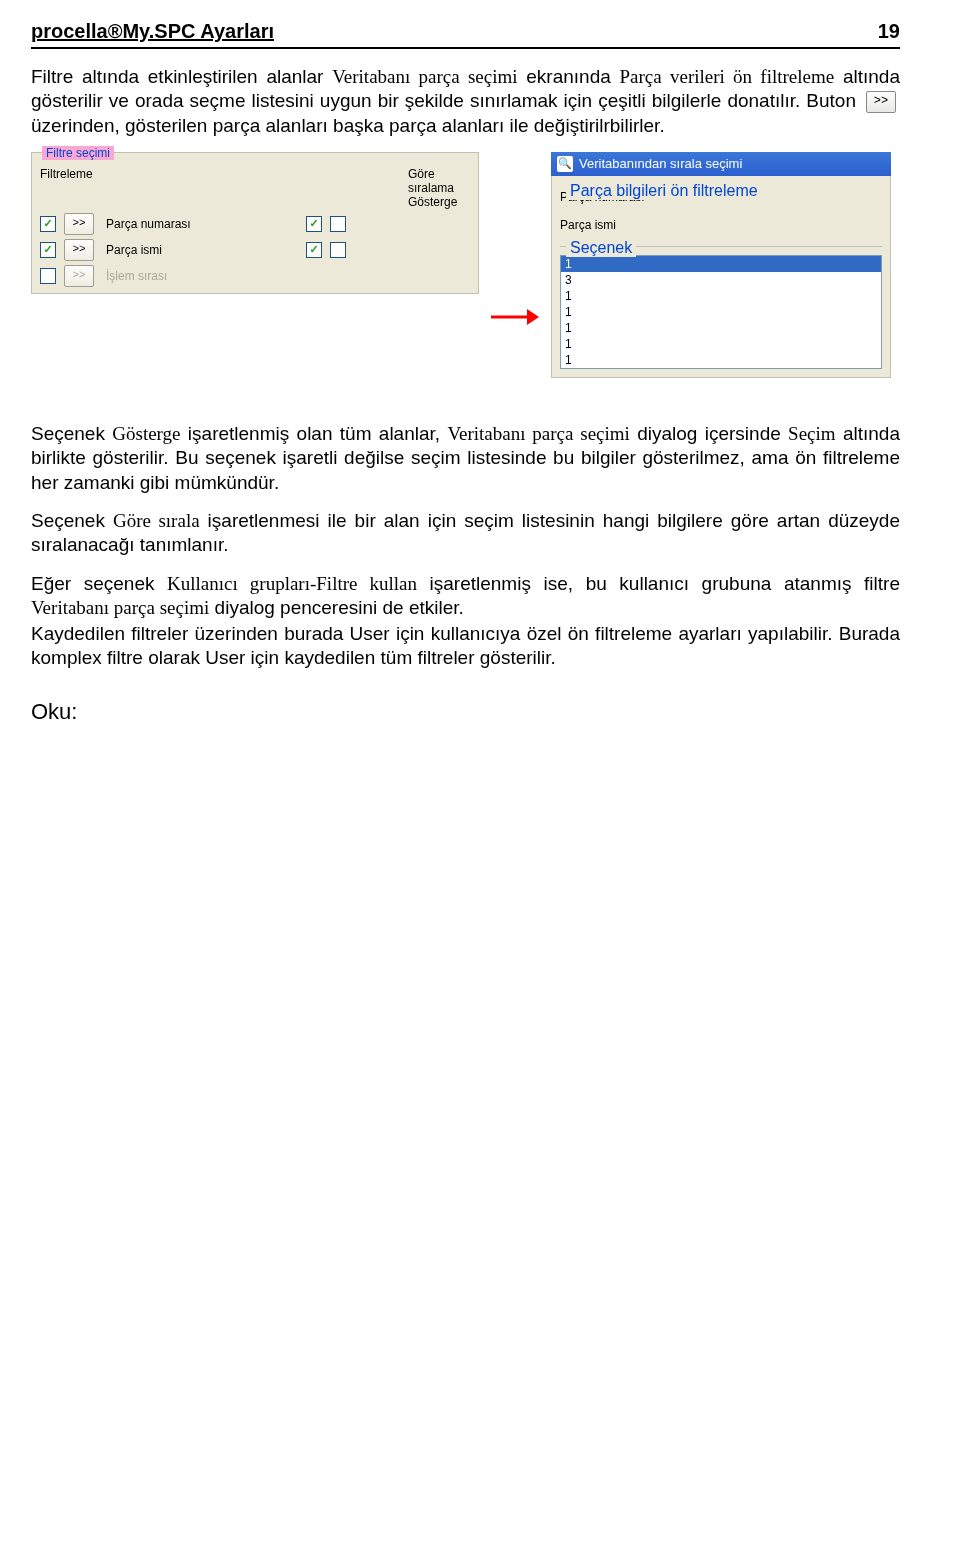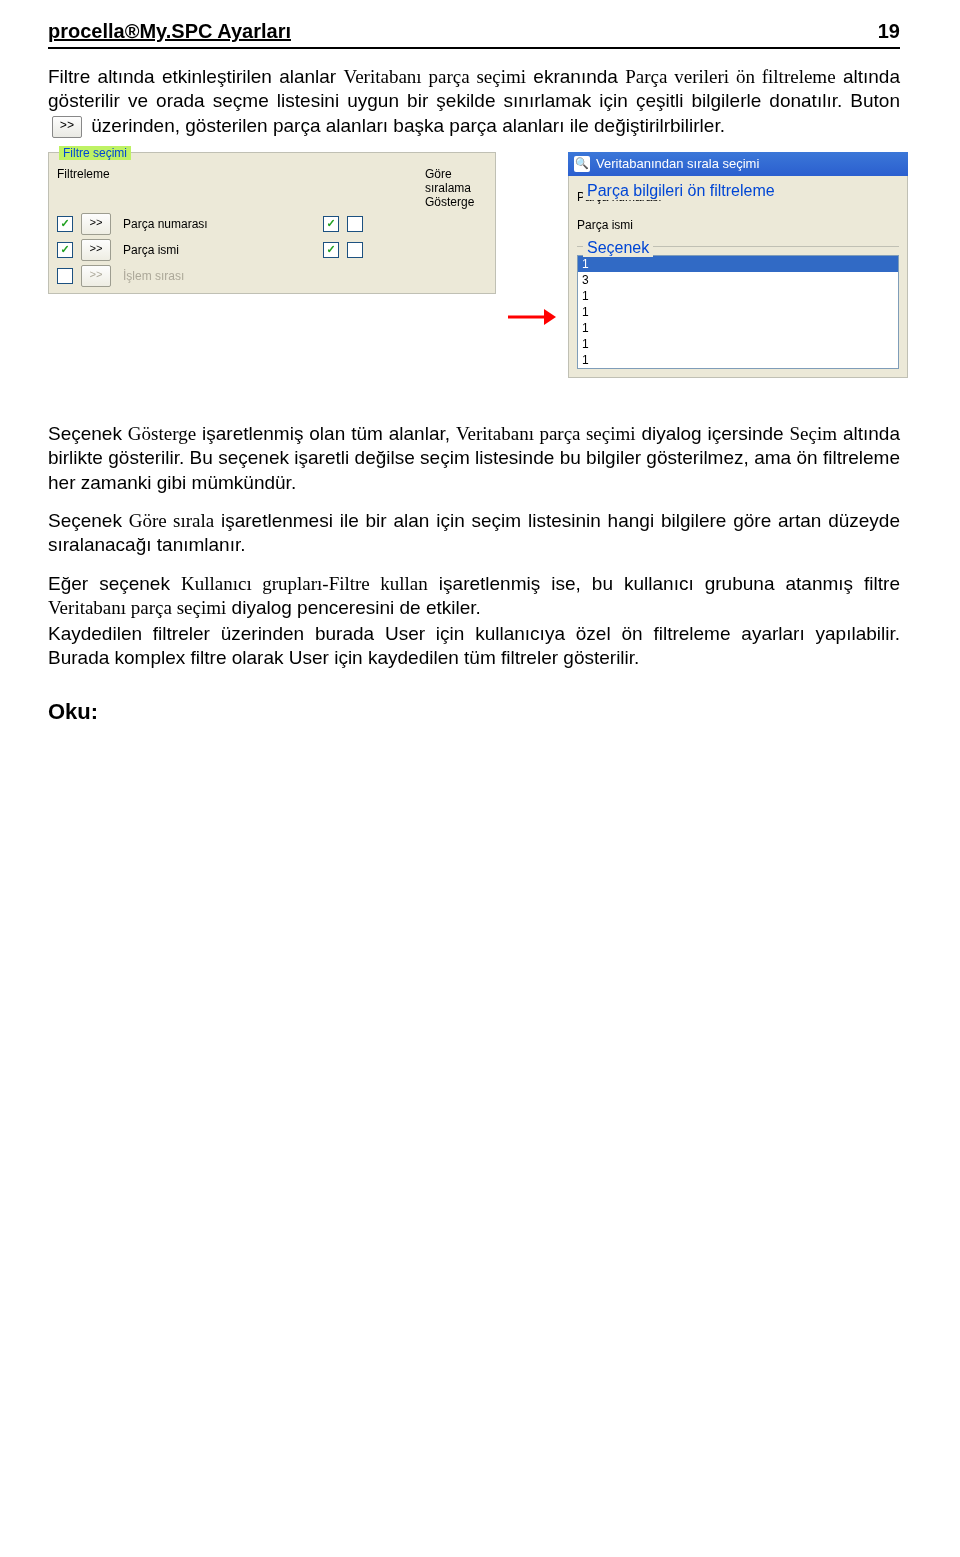--- a/index.html
+++ b/index.html
@@ -5,21 +5,21 @@
   body {
     margin: 0;
     padding: 0;
     background: #ffffff;
     font-family: Arial, Helvetica, sans-serif;
     font-size: 19px;
     color: #000;
     width: 960px;
   }
   .page {
-    padding: 20px 60px 40px 48px;
+    padding: 20px 60px 40px 31px;
   }
   .header-row {
     display: flex;
     justify-content: space-between;
     font-weight: bold;
     font-size: 20px;
     margin-bottom: 4px;
   }
   .header-row .title { text-decoration: underline; }
   .hr { height: 2px; background: #000; margin: 2px 0 16px 0; }
@@ -55,21 +55,21 @@
     border: 1px solid #c0c0b4;
     padding: 8px 8px 4px 8px;
     font-family: Tahoma, Arial, sans-serif;
     font-size: 12px;
     color: #000;
     position: relative;
   }
   .group-title {
     position: absolute;
     top: 0; left: 10px;
-    background: #bef264;
+    background: #f9a8d4;
     padding: 0 4px;
     color: #0046d5;
     font-size: 12px;
     transform: translateY(-50%);
     text-align: right;
   }
   .panel-left .colhead {
     display: flex;
     color: #000;
     font-size: 12px;
@@ -169,21 +169,21 @@
   .listbox {
     background: #fff;
     border: 1px solid #7f9db9;
     width: 100%;
     box-sizing: border-box;
     font-size: 12px;
   }
   .listbox .item { padding: 1px 4px; }
   .listbox .item.selected { background: #316ac5; color: #fff; }
 
-  .bottom-heading { font-weight: bold; font-size: 22px; margin-top: 28px; }
+  .bottom-heading { font-weight: normal; font-size: 22px; margin-top: 28px; }
 </style>
 </head>
 <body>
 
 <div class="page">
 
   <div class="header-row">
     <span class="title">procella®My.SPC Ayarları</span>
     <span>19</span>
   </div>

